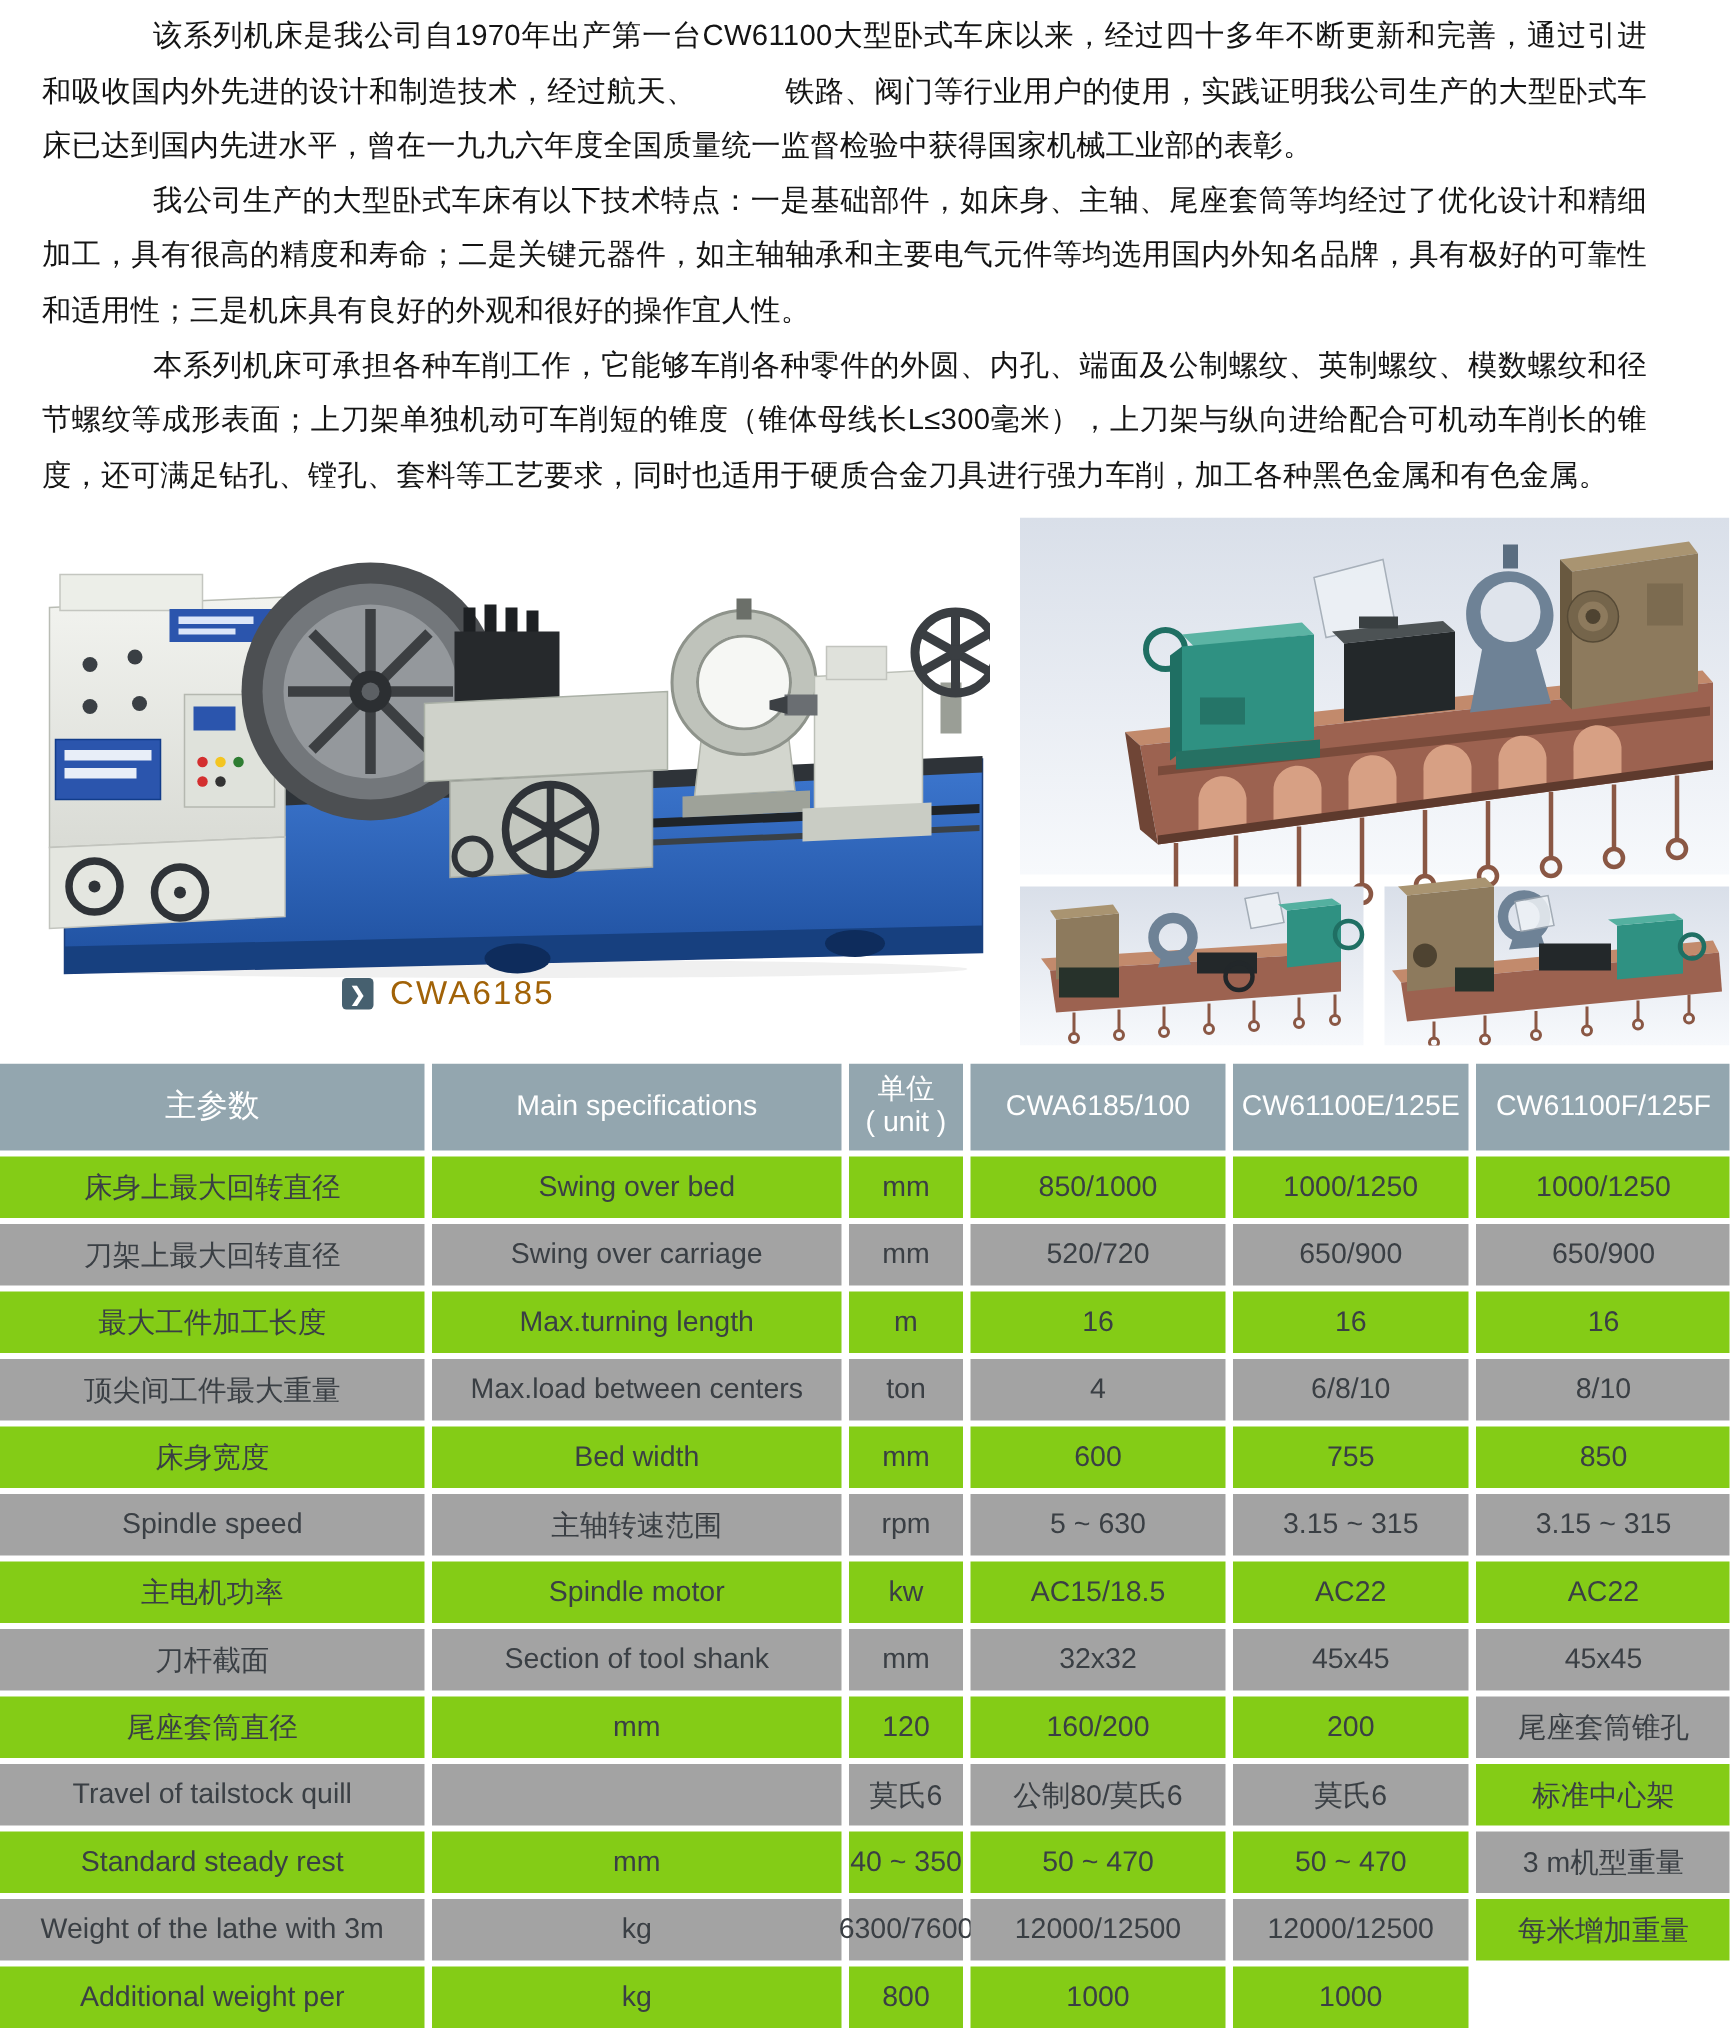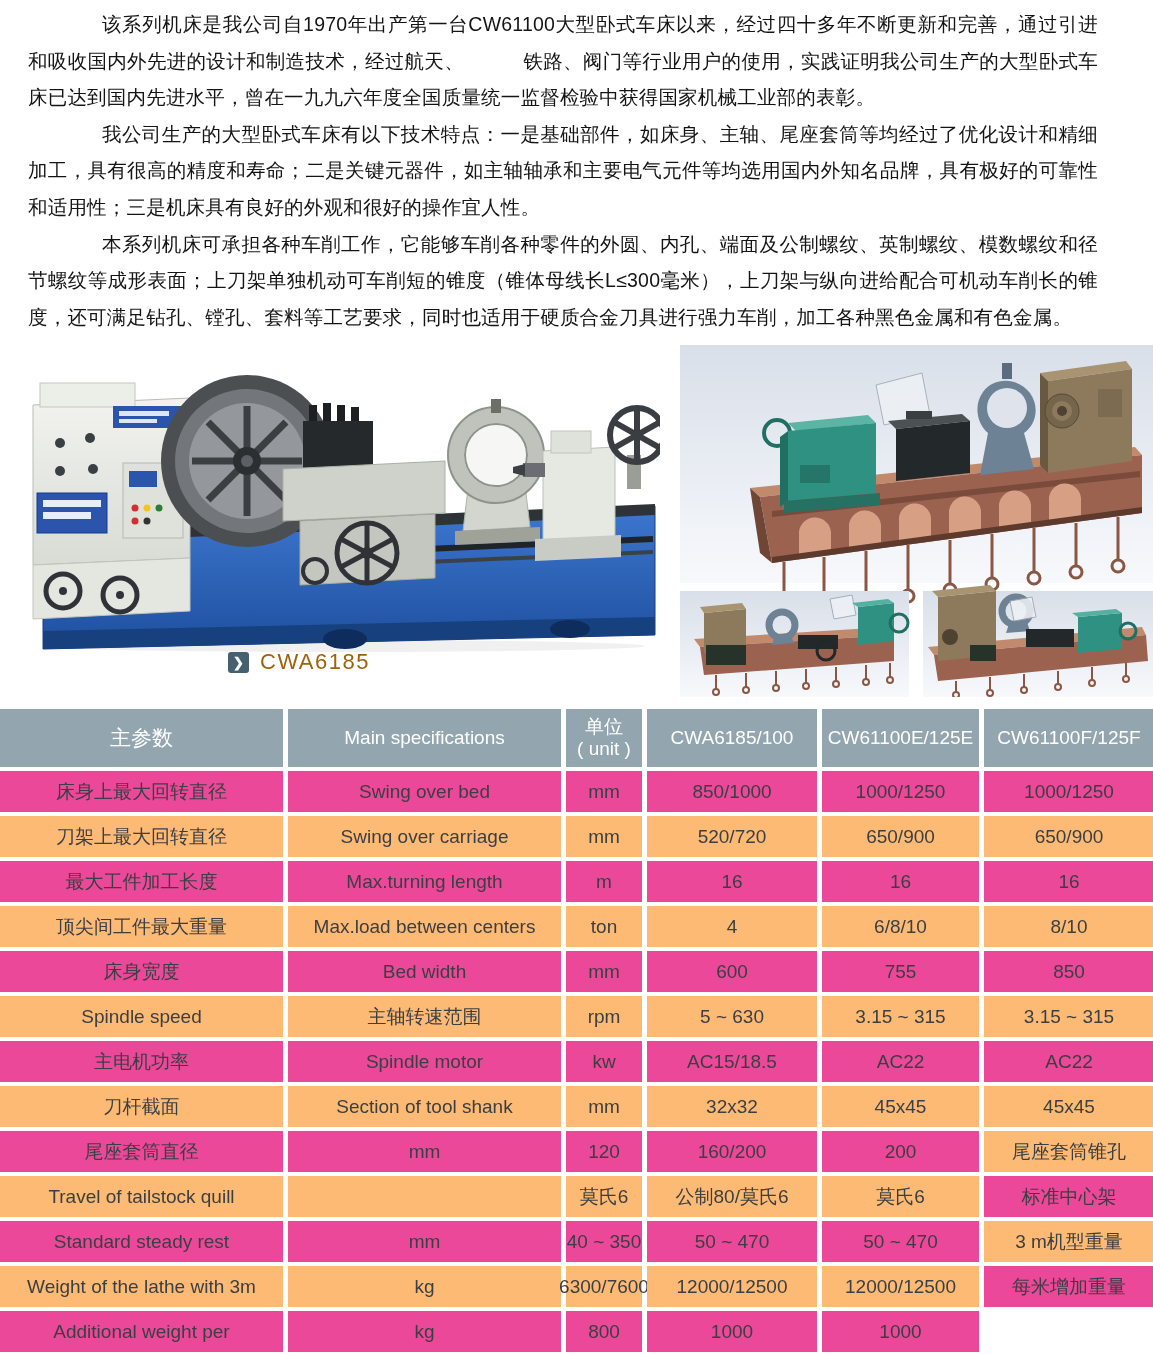--- a/index.html
+++ b/index.html
@@ -41,22 +41,22 @@
   .th{
     background:#93a6af;color:#ffffff;
     display:flex;flex-direction:column;align-items:center;justify-content:center;
     font-size:19px;line-height:1.15;text-align:center;
   }
   .th .big{font-size:21px;}
   .td{
     display:flex;align-items:center;justify-content:center;
     font-size:19px;color:#3a3f44;text-align:center;
   }
-  .r-light{background:#ec4899;}
-  .r-dark{background:#fdba74;}
+  .r-light{background:#84cc16;}
+  .r-dark{background:#a3a3a3;}
 </style>
 </head>
 <body>
 
 <div class="intro">
     <p>该系列机床是我公司自1970年出产第一台CW61100大型卧式车床以来，经过四十多年不断更新和完善，通过引进和吸收国内外先进的设计和制造技术，经过航天、　　　铁路、阀门等行业用户的使用，实践证明我公司生产的大型卧式车床已达到国内先进水平，曾在一九九六年度全国质量统一监督检验中获得国家机械工业部的表彰。</p>
     <p>我公司生产的大型卧式车床有以下技术特点：一是基础部件，如床身、主轴、尾座套筒等均经过了优化设计和精细加工，具有很高的精度和寿命；二是关键元器件，如主轴轴承和主要电气元件等均选用国内外知名品牌，具有极好的可靠性和适用性；三是机床具有良好的外观和很好的操作宜人性。</p>
     <p>本系列机床可承担各种车削工作，它能够车削各种零件的外圆、内孔、端面及公制螺纹、英制螺纹、模数螺纹和径节螺纹等成形表面；上刀架单独机动可车削短的锥度（锥体母线长L≤300毫米），上刀架与纵向进给配合可机动车削长的锥度，还可满足钻孔、镗孔、套料等工艺要求，同时也适用于硬质合金刀具进行强力车削，加工各种黑色金属和有色金属。</p>
   </div>
 

